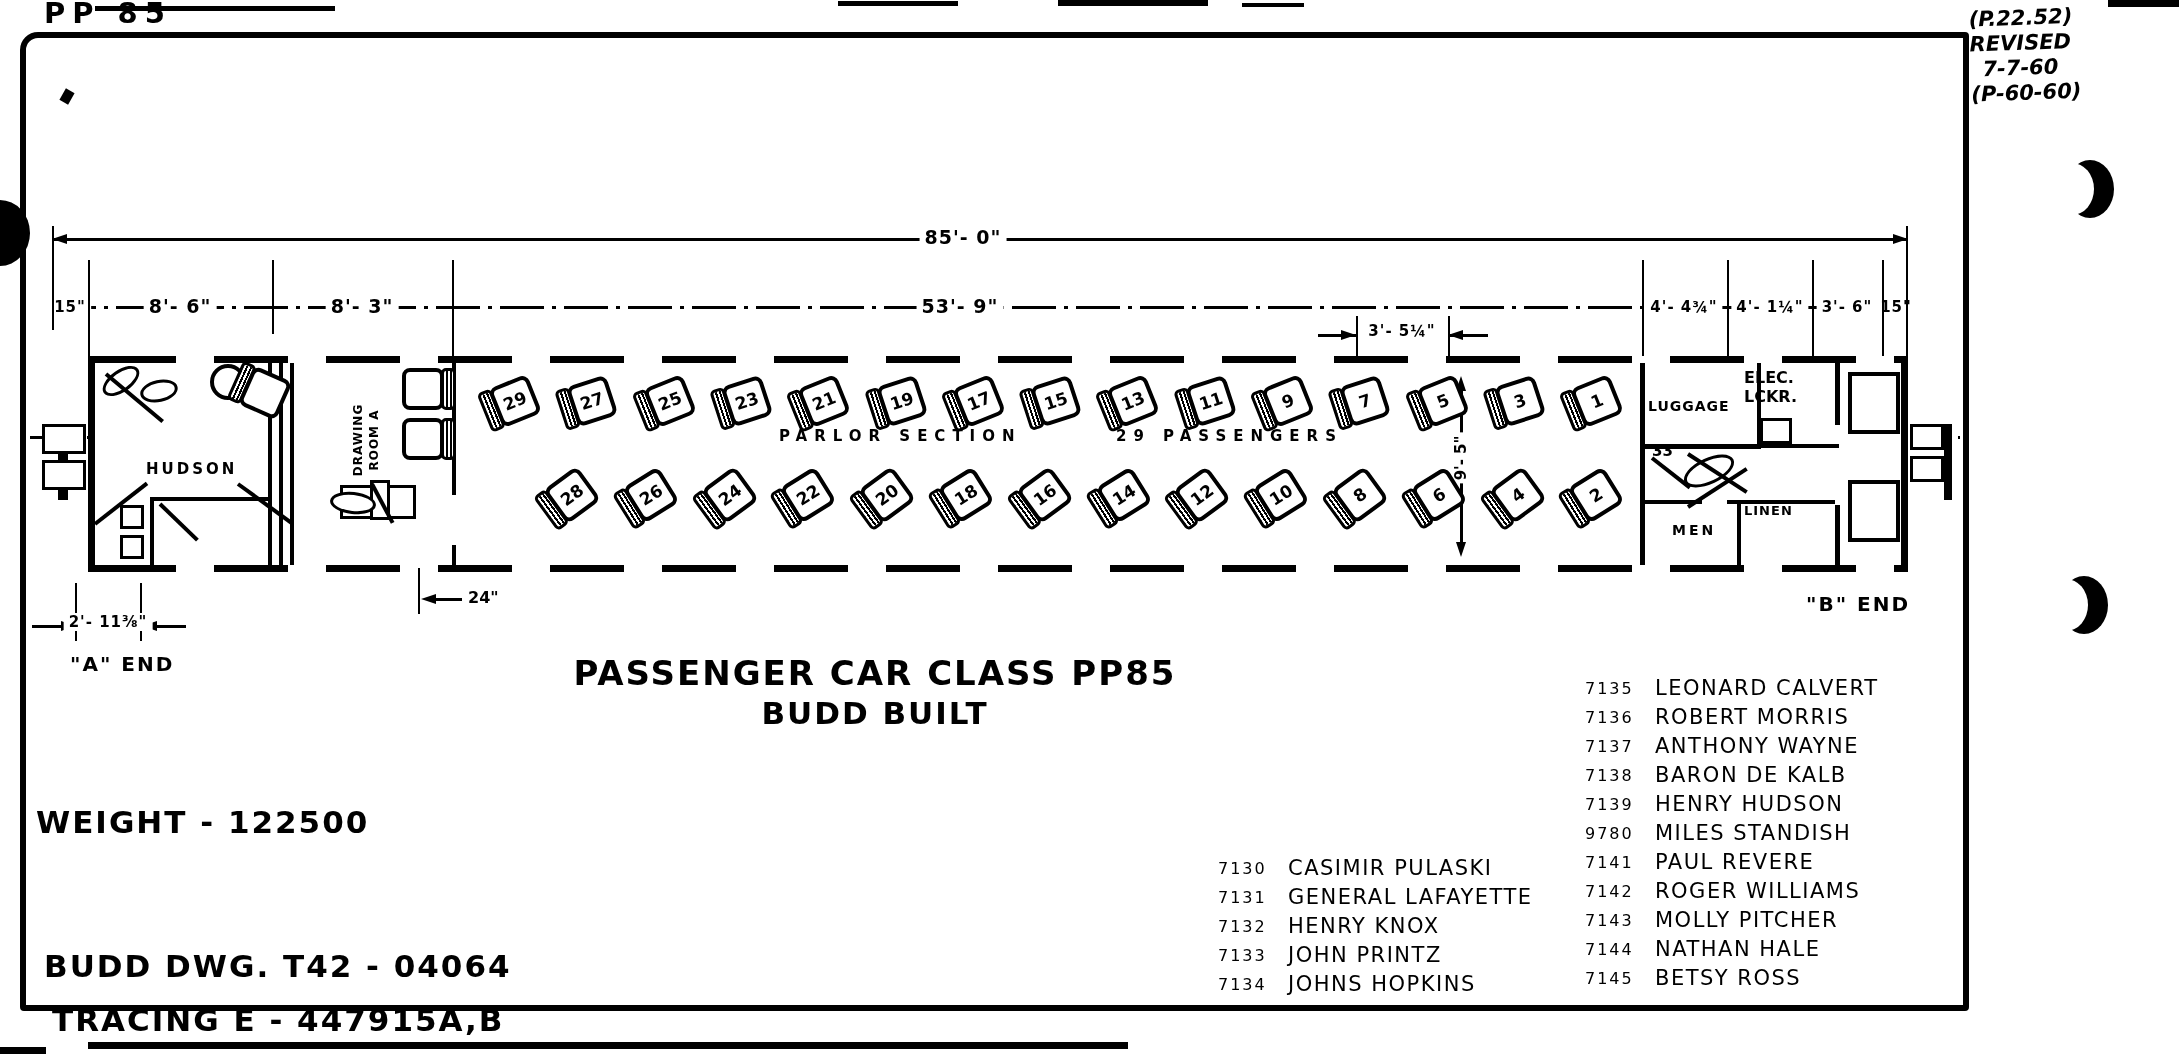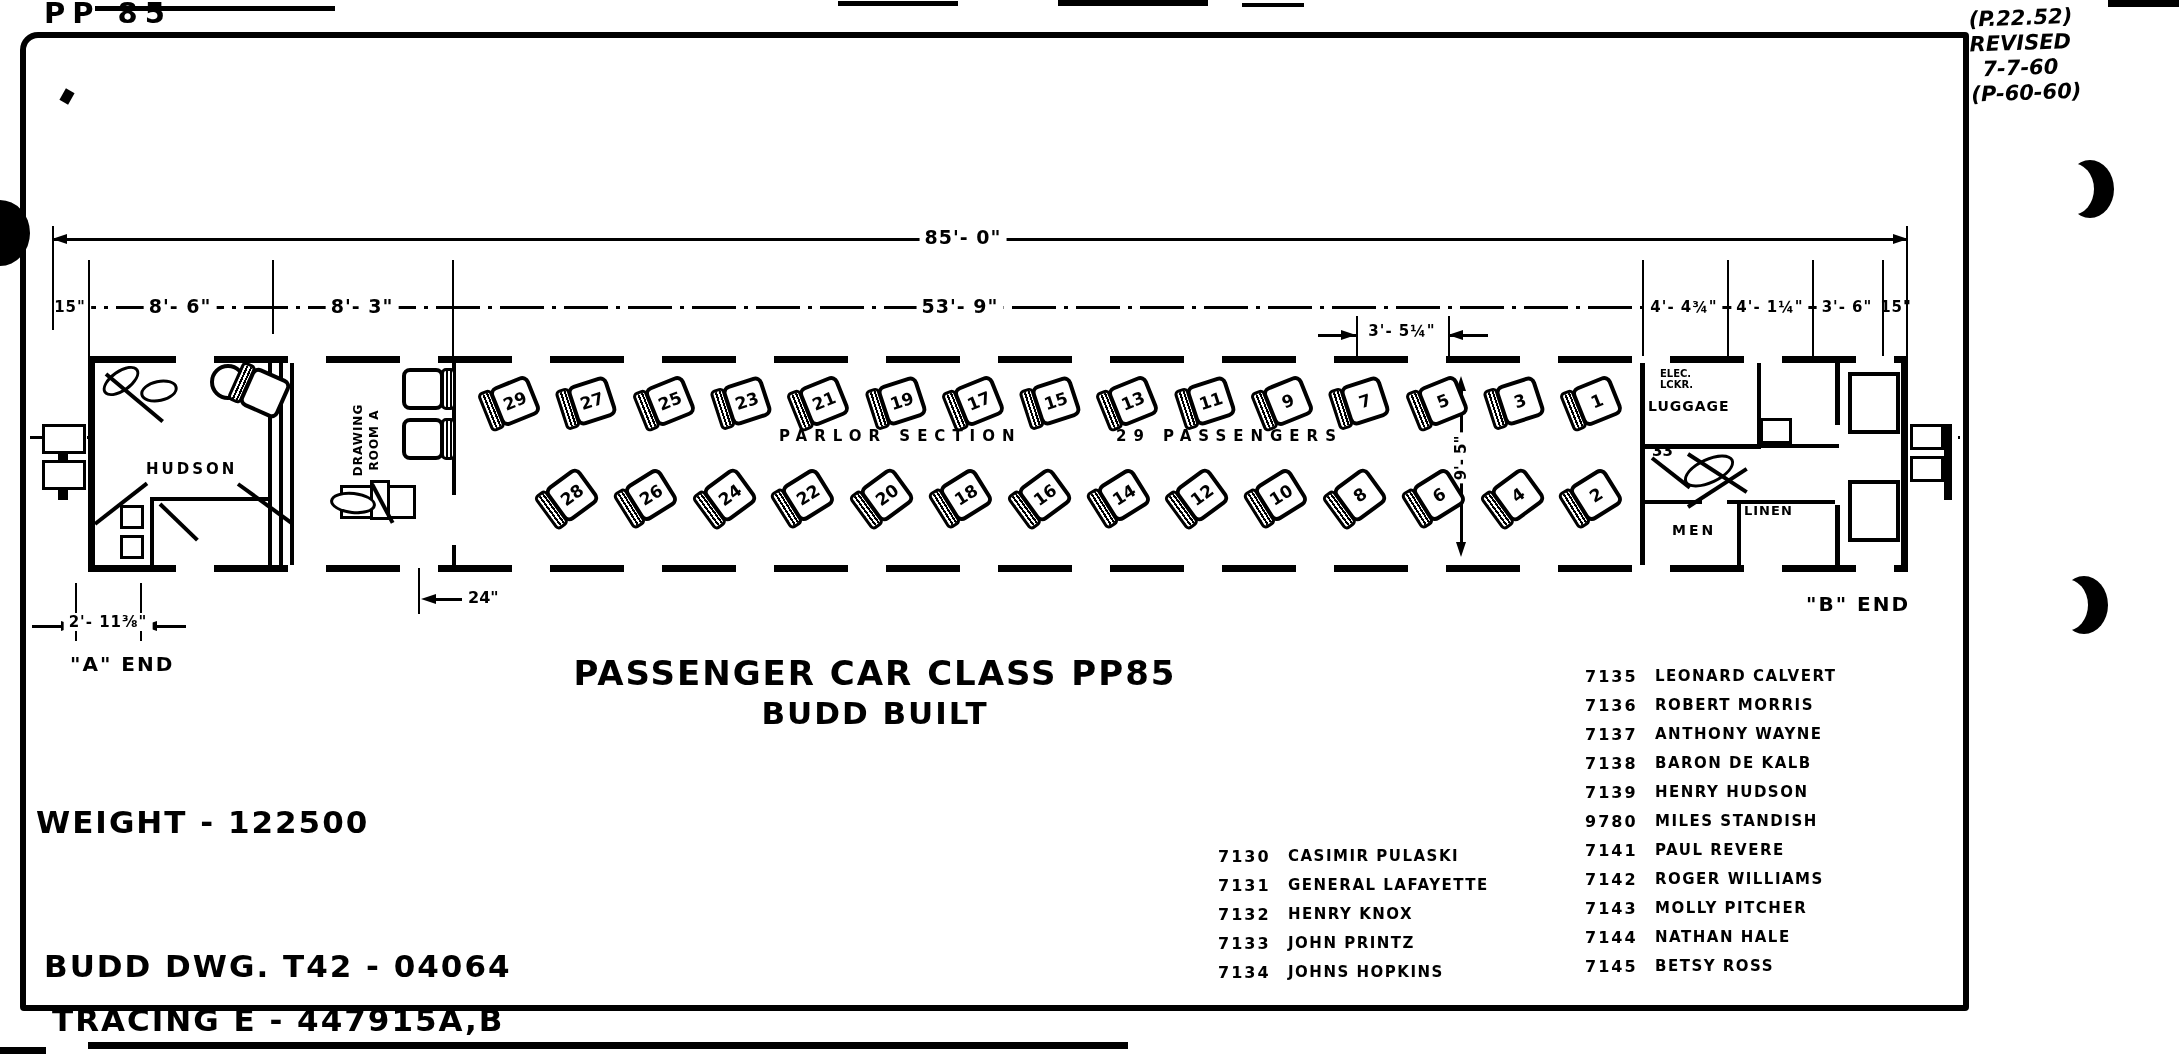--- a/index.html
+++ b/index.html
@@ -49,24 +49,24 @@
   .lbl{position:absolute;font-weight:700;white-space:nowrap;}
   .room{letter-spacing:3px;font-size:15px;}
   .vlabel{position:absolute;left:312px;top:423px;width:110px;height:34px;transform:rotate(-90deg);
           text-align:center;font-size:12px;font-weight:700;letter-spacing:1px;line-height:16px;}
   .parlor{font-size:15px;letter-spacing:7px;background:#fff;padding:0 4px;}
   .endlbl{font-size:20px;letter-spacing:2px;}
   .title-block{position:absolute;left:555px;top:652px;width:640px;text-align:center;font-weight:700;}
   .title-block .t1{font-size:34px;letter-spacing:2px;line-height:42px;}
   .title-block .t2{font-size:31px;letter-spacing:2px;line-height:39px;}
   .info{position:absolute;font-size:31px;font-weight:700;letter-spacing:2px;white-space:nowrap;}
-  .roster{position:absolute;font-weight:700;}
+  .roster{position:absolute;font-weight:400;margin-top:12px;}
   .r-row{display:flex;line-height:29px;white-space:nowrap;}
   .r-no{width:70px;font-size:16px;letter-spacing:2px;}
-  .r-name{font-size:15px;letter-spacing:1.5px;}
+  .r-name{font-size:21px;letter-spacing:1.5px;}
   .vest-sq{position:absolute;border:4px solid #000;background:#fff;box-sizing:border-box;}
 </style>
 </head>
 <body>
 
 <div class="sheet">
 
   <div class="punch"></div>
   <div class="moon" style="left:2066px;top:160px;"></div>
   <div class="moon" style="left:2060px;top:576px;"></div>
@@ -185,21 +185,21 @@
   <div class="vest-sq" style="left:1848px;top:480px;width:52px;height:62px;"></div>
 
   <div class="lbl room" style="left:146px;top:460px;">HUDSON</div>
   <div class="vlabel">
     <div>DRAWING</div>
     <div>ROOM A</div>
   </div>
   <div class="lbl parlor" style="left:775px;top:427px;">PARLOR SECTION</div>
   <div class="lbl parlor" style="left:1112px;top:427px;">29 PASSENGERS</div>
   <div class="lbl" style="left:1648px;top:398px;font-size:14px;letter-spacing:1px;">LUGGAGE</div>
-  <div class="lbl" style="left:1660px;top:368px;font-size:10px;">
+  <div class="lbl" style="left:1744px;top:368px;font-size:16px;">
     <div>ELEC.</div>
     <div>LCKR.</div>
   </div>
   <div class="lbl" style="left:1672px;top:522px;font-size:14px;letter-spacing:3px;">MEN</div>
   <div class="lbl" style="left:1744px;top:503px;font-size:13px;letter-spacing:1px;">LINEN</div>
   <div class="lbl" style="left:1652px;top:442px;font-size:15px;">33"</div>
 
   <div class="vline" style="left:1460px;top:382px;height:168px;"></div>
   <div class="tri-u" style="left:1456px;top:376px;"></div>
   <div class="tri-d" style="left:1456px;top:542px;"></div>

